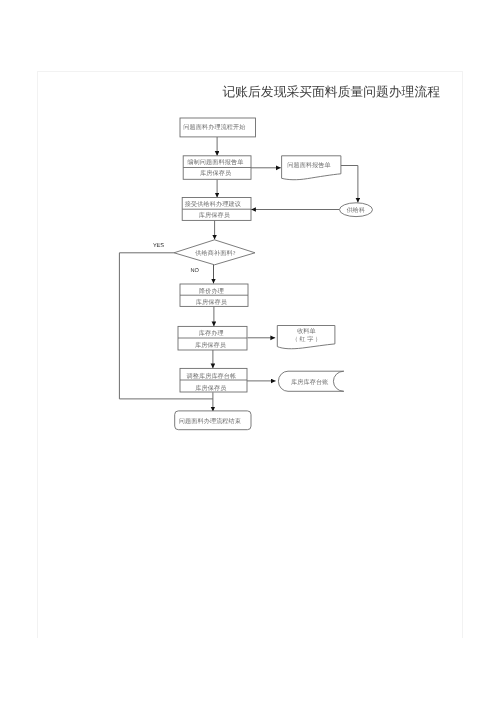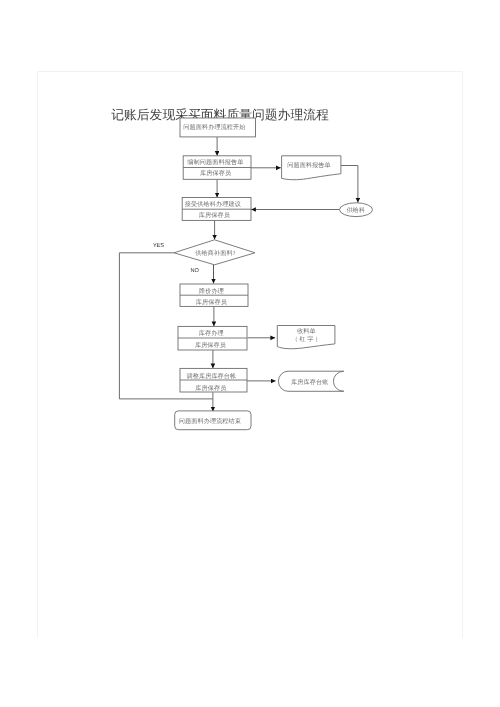--- a/index.html
+++ b/index.html
@@ -1,19 +1,19 @@
 <!DOCTYPE html>
 <html><head>
 <meta charset="utf-8">
 <title>flowchart</title>
 <style>
   html,body{margin:0;padding:0;background:#ffffff;}
   body{width:500px;height:707px;overflow:hidden;font-family:"Liberation Serif",serif;}
   #page{position:absolute;left:37px;top:71px;width:426px;height:567px;border:1px solid #f2f2f2;border-bottom:none;background:#fff;box-sizing:border-box;}
-  #title{position:absolute;left:0;top:85px;width:440px;text-align:center;font-size:12.8px;line-height:14px;color:#3c3c3c;filter:blur(0.3px);margin-top:23px;}
+  #title{position:absolute;left:0;top:85px;width:440px;text-align:right;font-size:12.8px;line-height:14px;color:#3c3c3c;filter:blur(0.3px);}
   #chart{position:absolute;left:0;top:0;filter:blur(0.42px);}
   .nd{font-size:6.15px;letter-spacing:0.1px;fill:#6e6e6e;text-anchor:middle;font-family:"Liberation Serif",serif;text-rendering:geometricPrecision;}
   .ls{letter-spacing:1.6px;}
   .lbl{font-size:5.6px;fill:#2b2b2b;text-anchor:middle;font-family:"Liberation Sans",sans-serif;text-rendering:geometricPrecision;}
   .shp{fill:#ffffff;stroke:#6d6d6d;stroke-width:0.9;}
   .ln{stroke:#6d6d6d;stroke-width:1;fill:none;}
   .dk{stroke:#2e2e2e;stroke-width:0.8;}
 </style>
 </head>
 <body>

